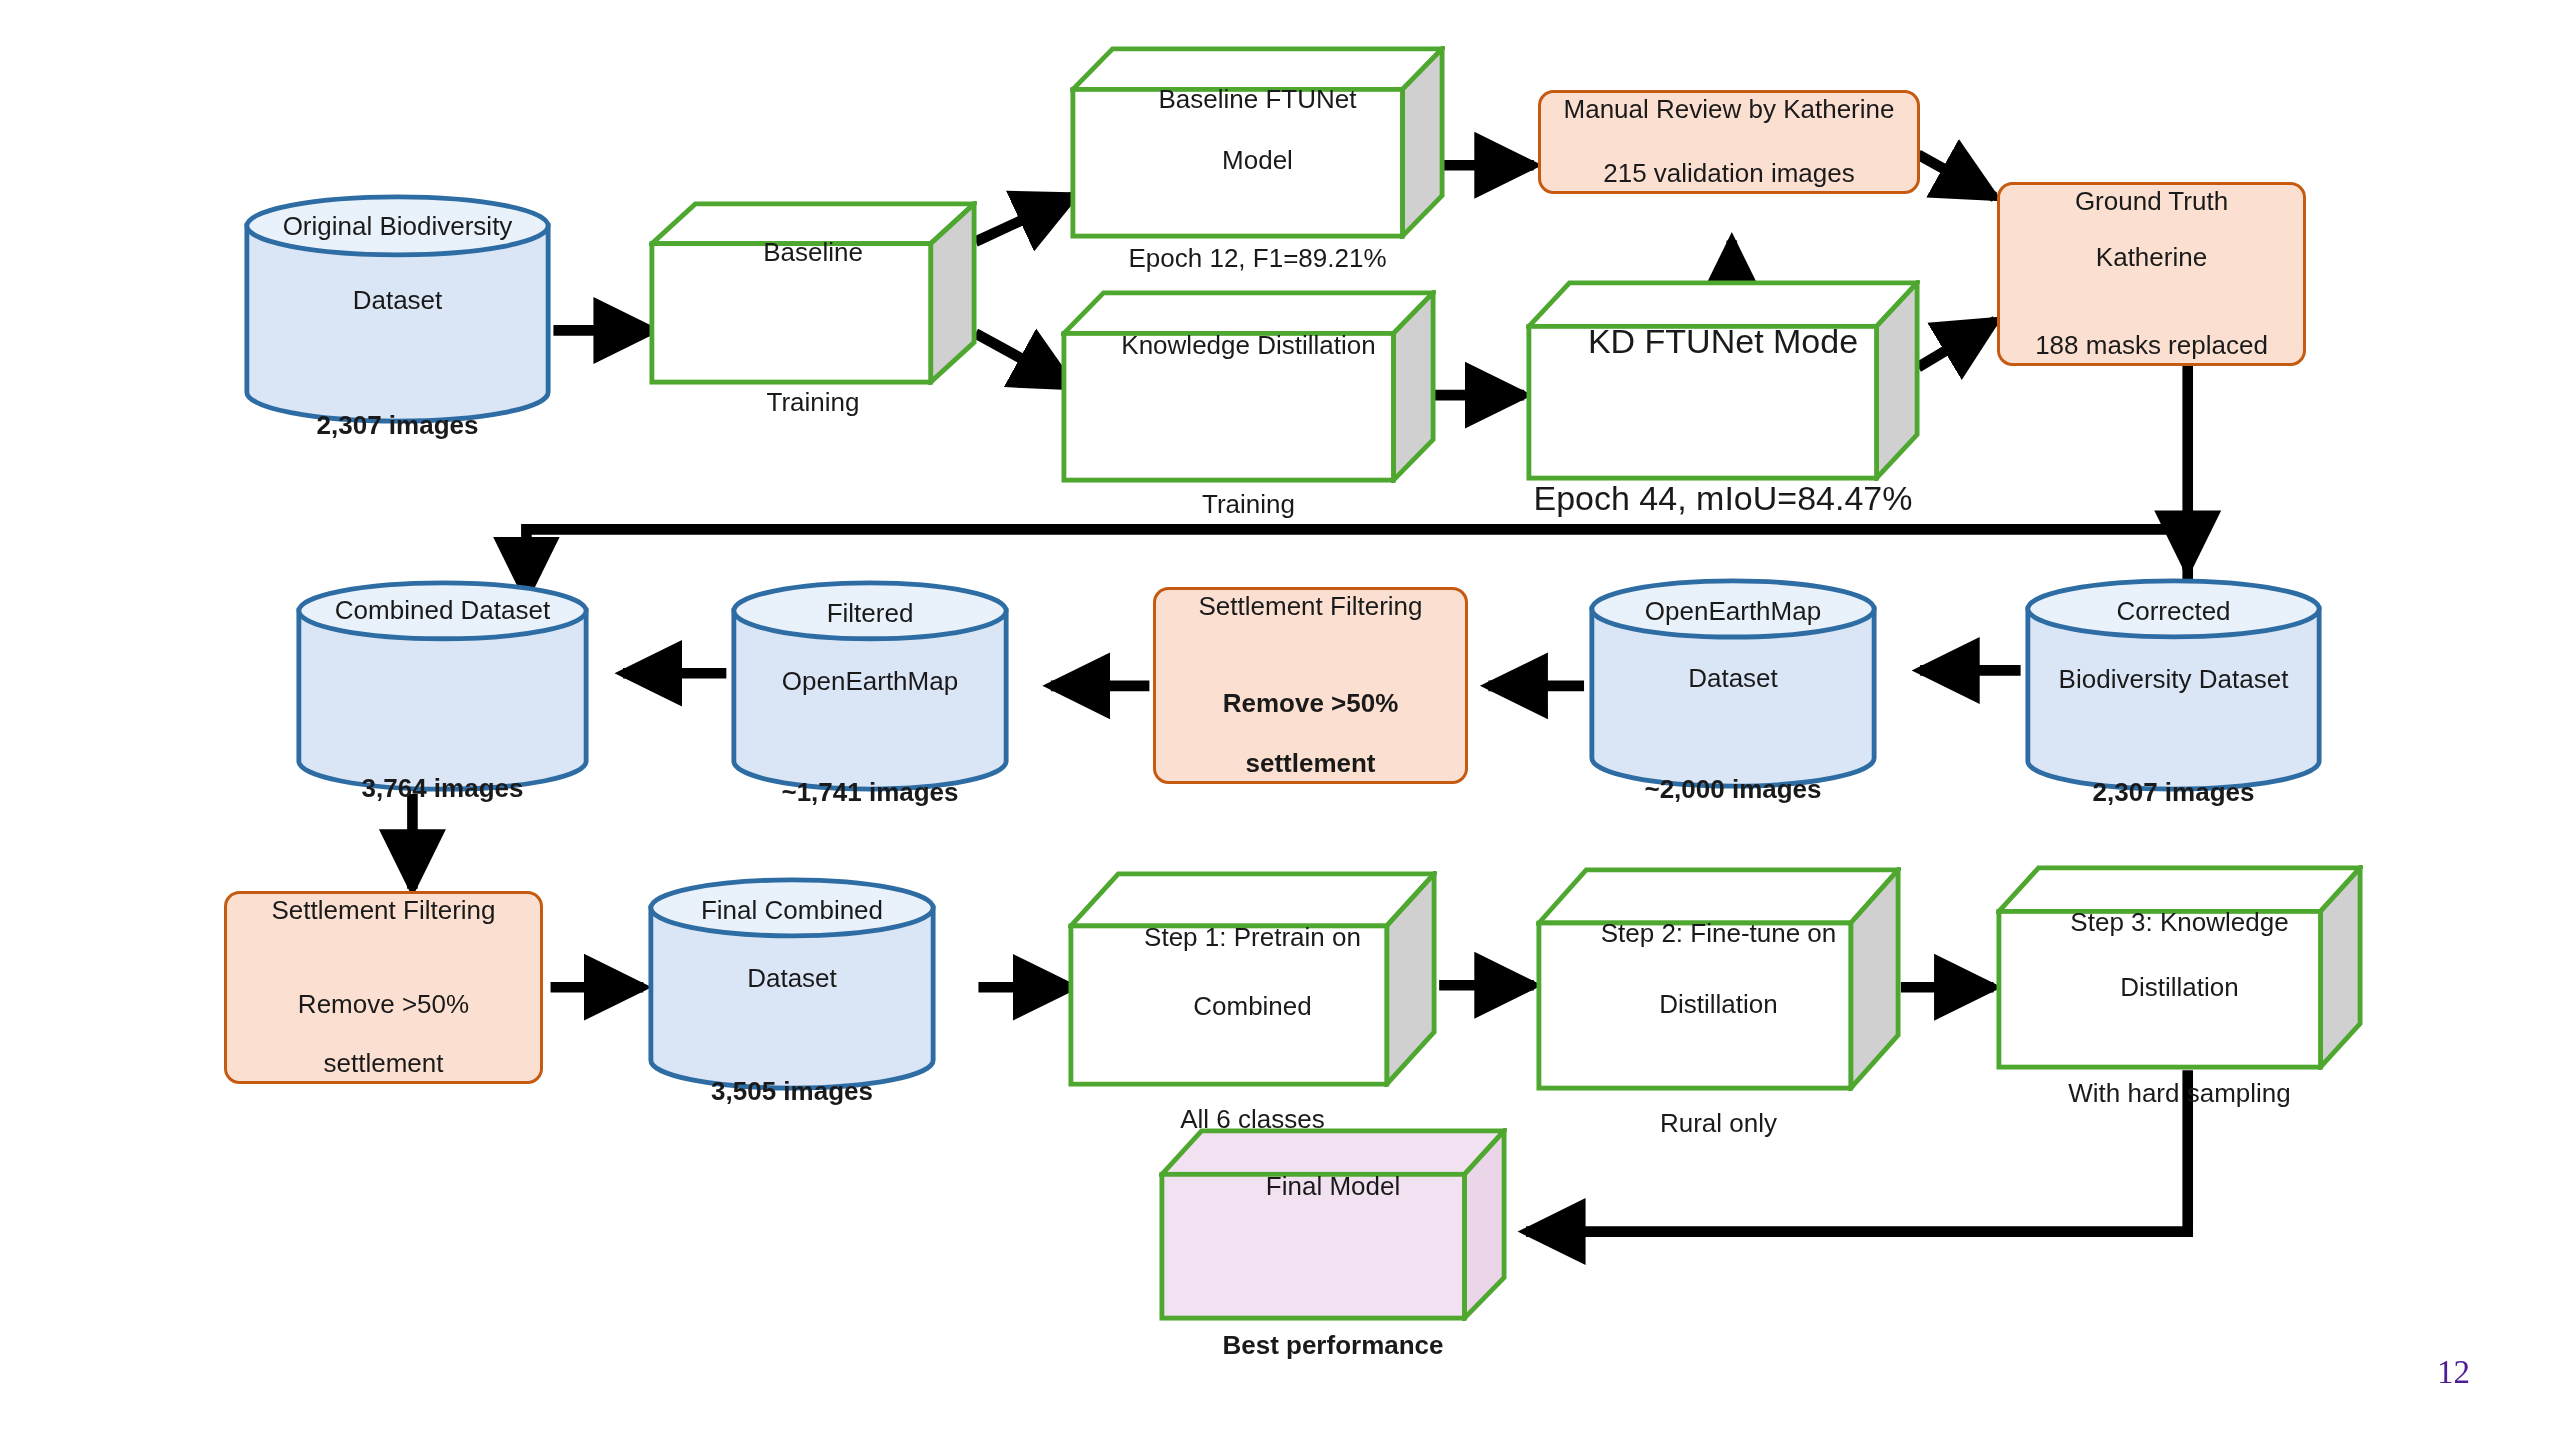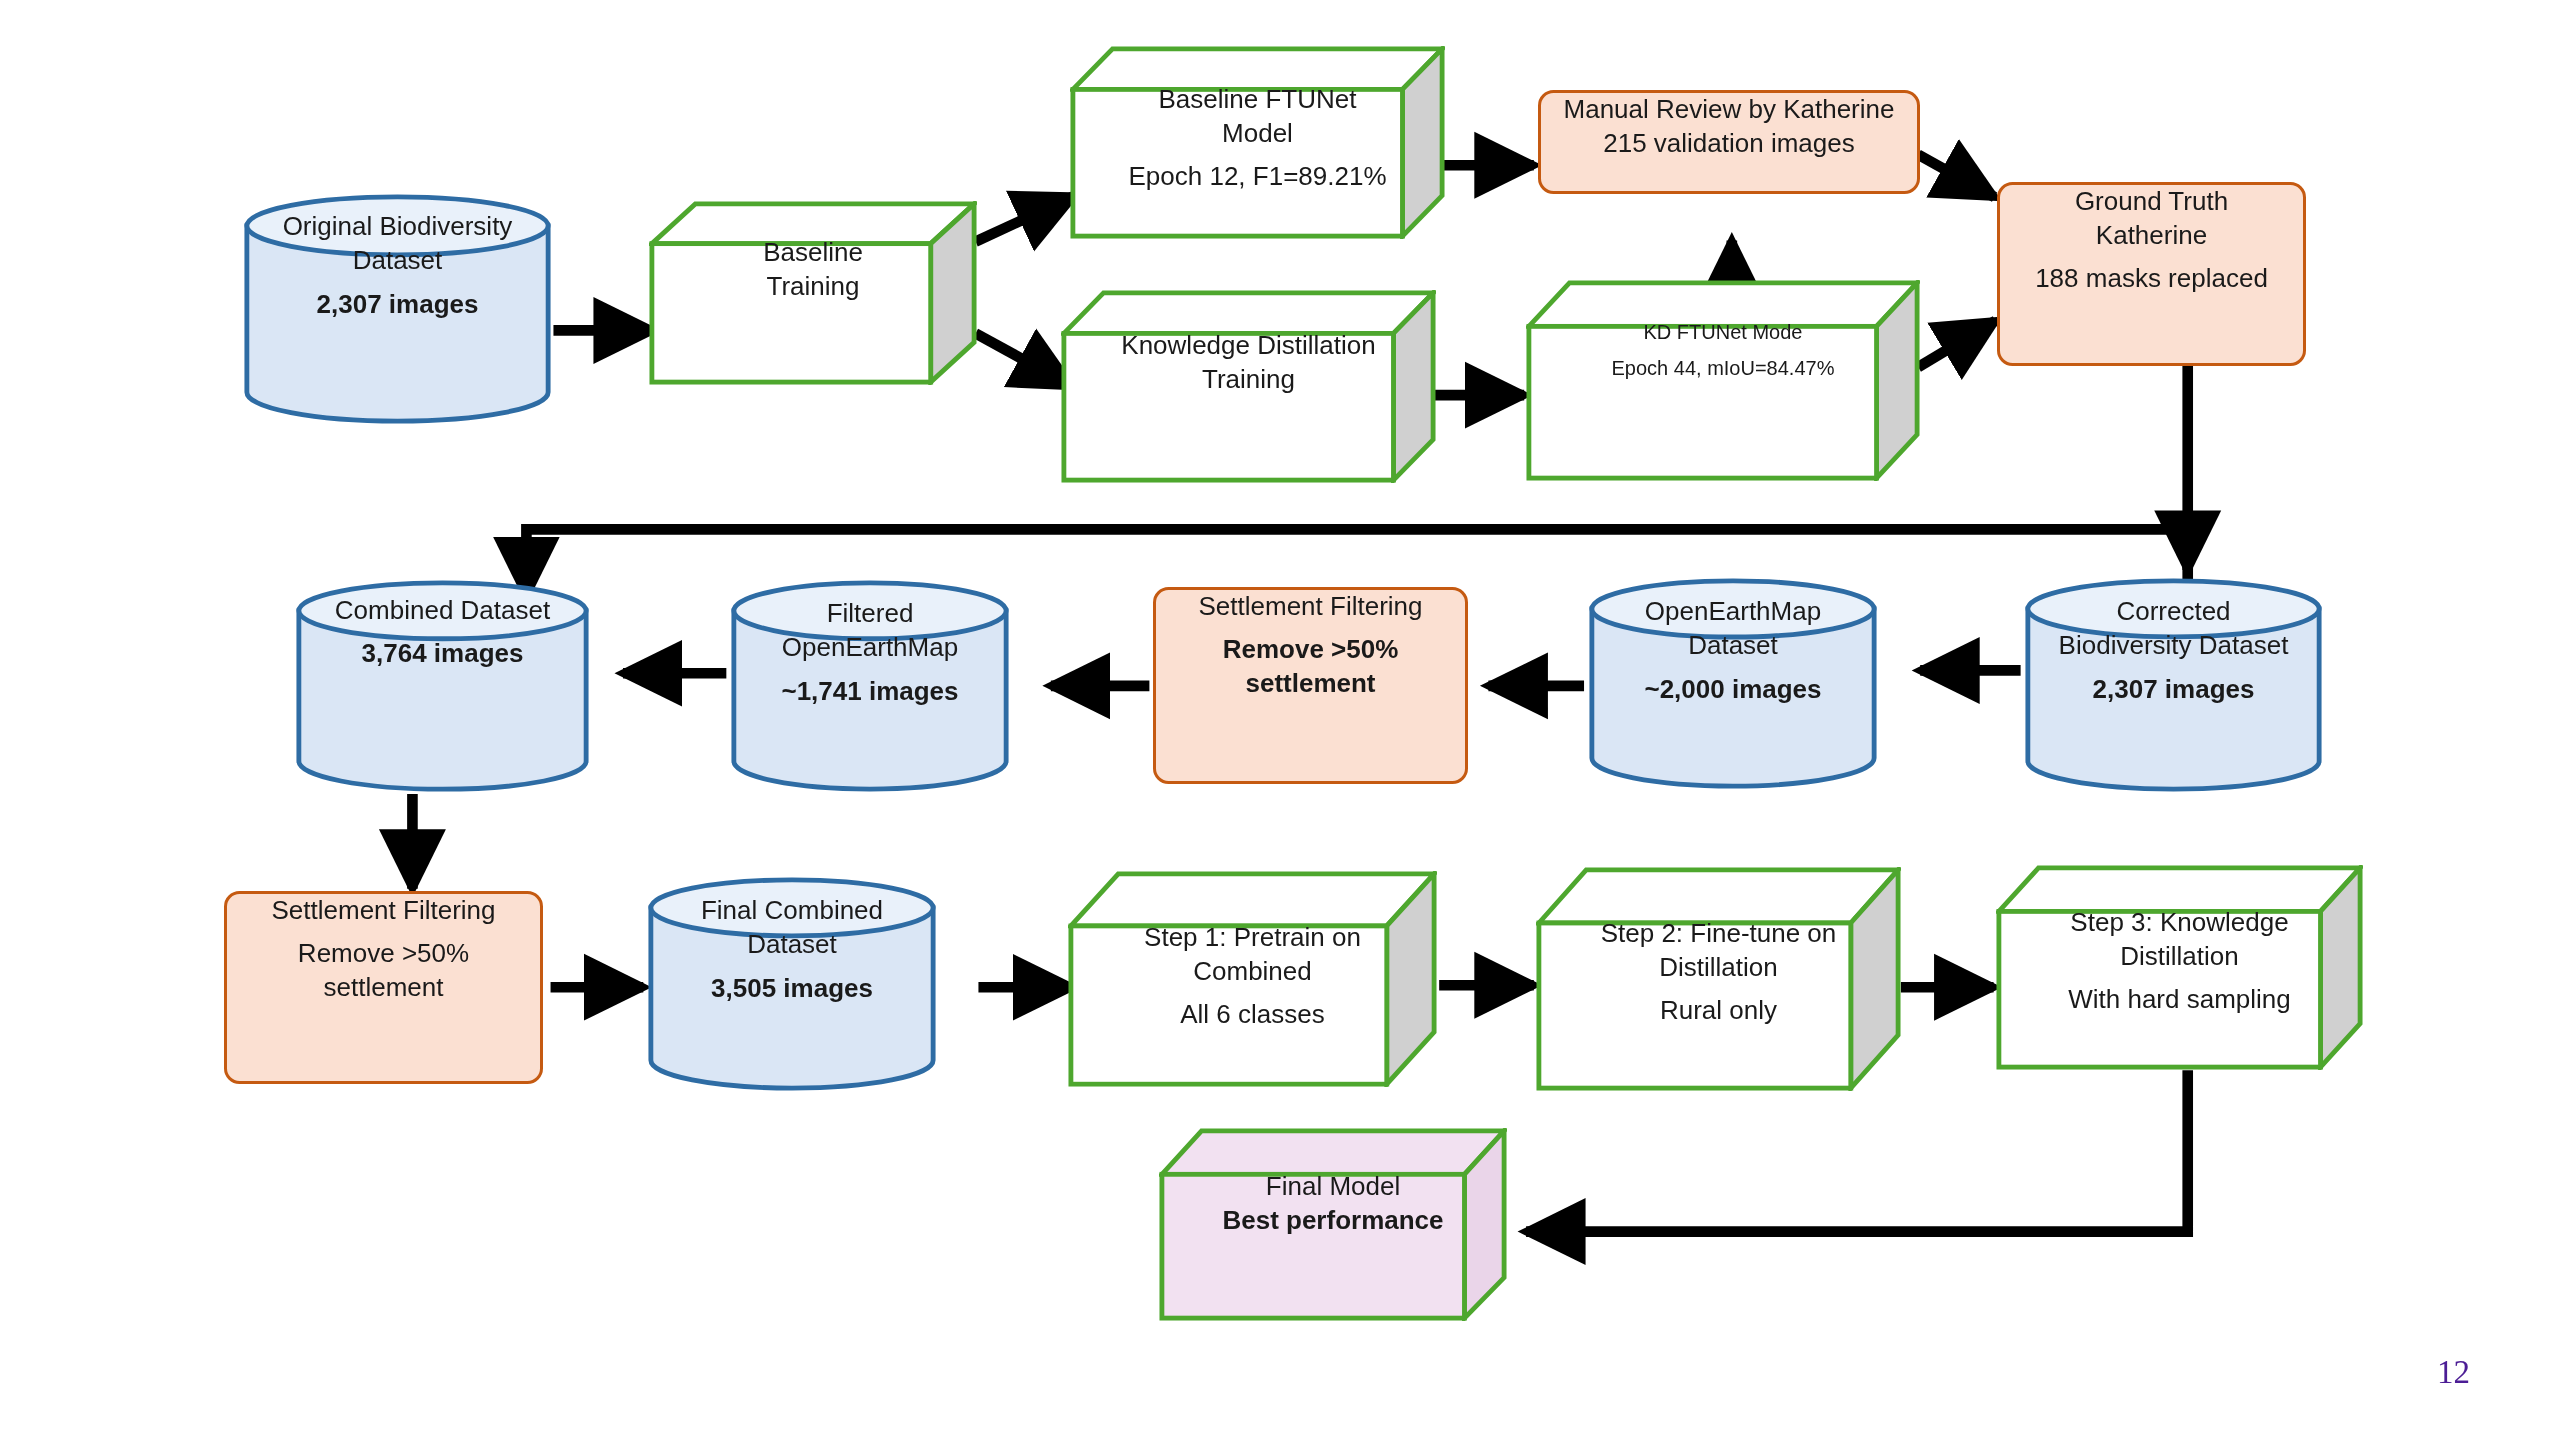--- a/index.html
+++ b/index.html
@@ -22,21 +22,21 @@
     position: absolute;
     box-sizing: border-box;
   }
   .node .txt {
     position: absolute;
     left: 0; top: 0;
     width: 100%; height: 100%;
     display: flex;
     flex-direction: column;
     align-items: center;
-    justify-content: flex-start;
+    justify-content: space-between;
     text-align: center;
     color: #1a1a1a;
     line-height: 1.30;
     z-index: 5;
     pointer-events: none;
   }
   .ln { display: block; white-space: pre; }
   .b  { font-weight: bold; }
   .sp { height: 9.7px; }
 
@@ -194,21 +194,21 @@
       <span class="ln">Training</span>
     </div>
   </div>
 
   <div class="node cube" style="left:1526px; top:280px; width:394px; height:201px; z-index:3;">
     <svg viewBox="0 0 408 208" preserveAspectRatio="none">
       <path d="M3,48 L45,3 L405,3 L363,48 Z" fill="#ffffff" stroke="#4ea72e" stroke-width="5"></path>
       <path d="M363,48 L405,3 L405,160 L363,205 Z" fill="#d0d0d0" stroke="#4ea72e" stroke-width="5"></path>
       <rect x="3" y="48" width="360" height="157" fill="#ffffff" stroke="#4ea72e" stroke-width="5"></rect>
     </svg>
-    <div class="txt" style="font-size:20px; padding-top:39px; padding-right:42px;">
+    <div class="txt" style="font-size:34px; padding-top:39px; padding-right:42px;">
       <span class="ln">KD FTUNet Mode</span>
       <span class="sp"></span>
       <span class="ln">Epoch 44, mIoU=84.47%</span>
     </div>
   </div>
 
   <div class="node cyl" style="left:295px; top:580px; width:295px; height:212px; z-index:3;">
     <svg viewBox="0 0 305 220" preserveAspectRatio="none">
       <path d="M4,32 L4,188 A148,29 0 0 0 301,188 L301,32 Z" fill="#dae6f5" stroke="#2e6ca4" stroke-width="5"></path>
       <ellipse cx="152.5" cy="32" rx="148.5" ry="29" fill="#e9f1fa" stroke="#2e6ca4" stroke-width="5"></ellipse>

